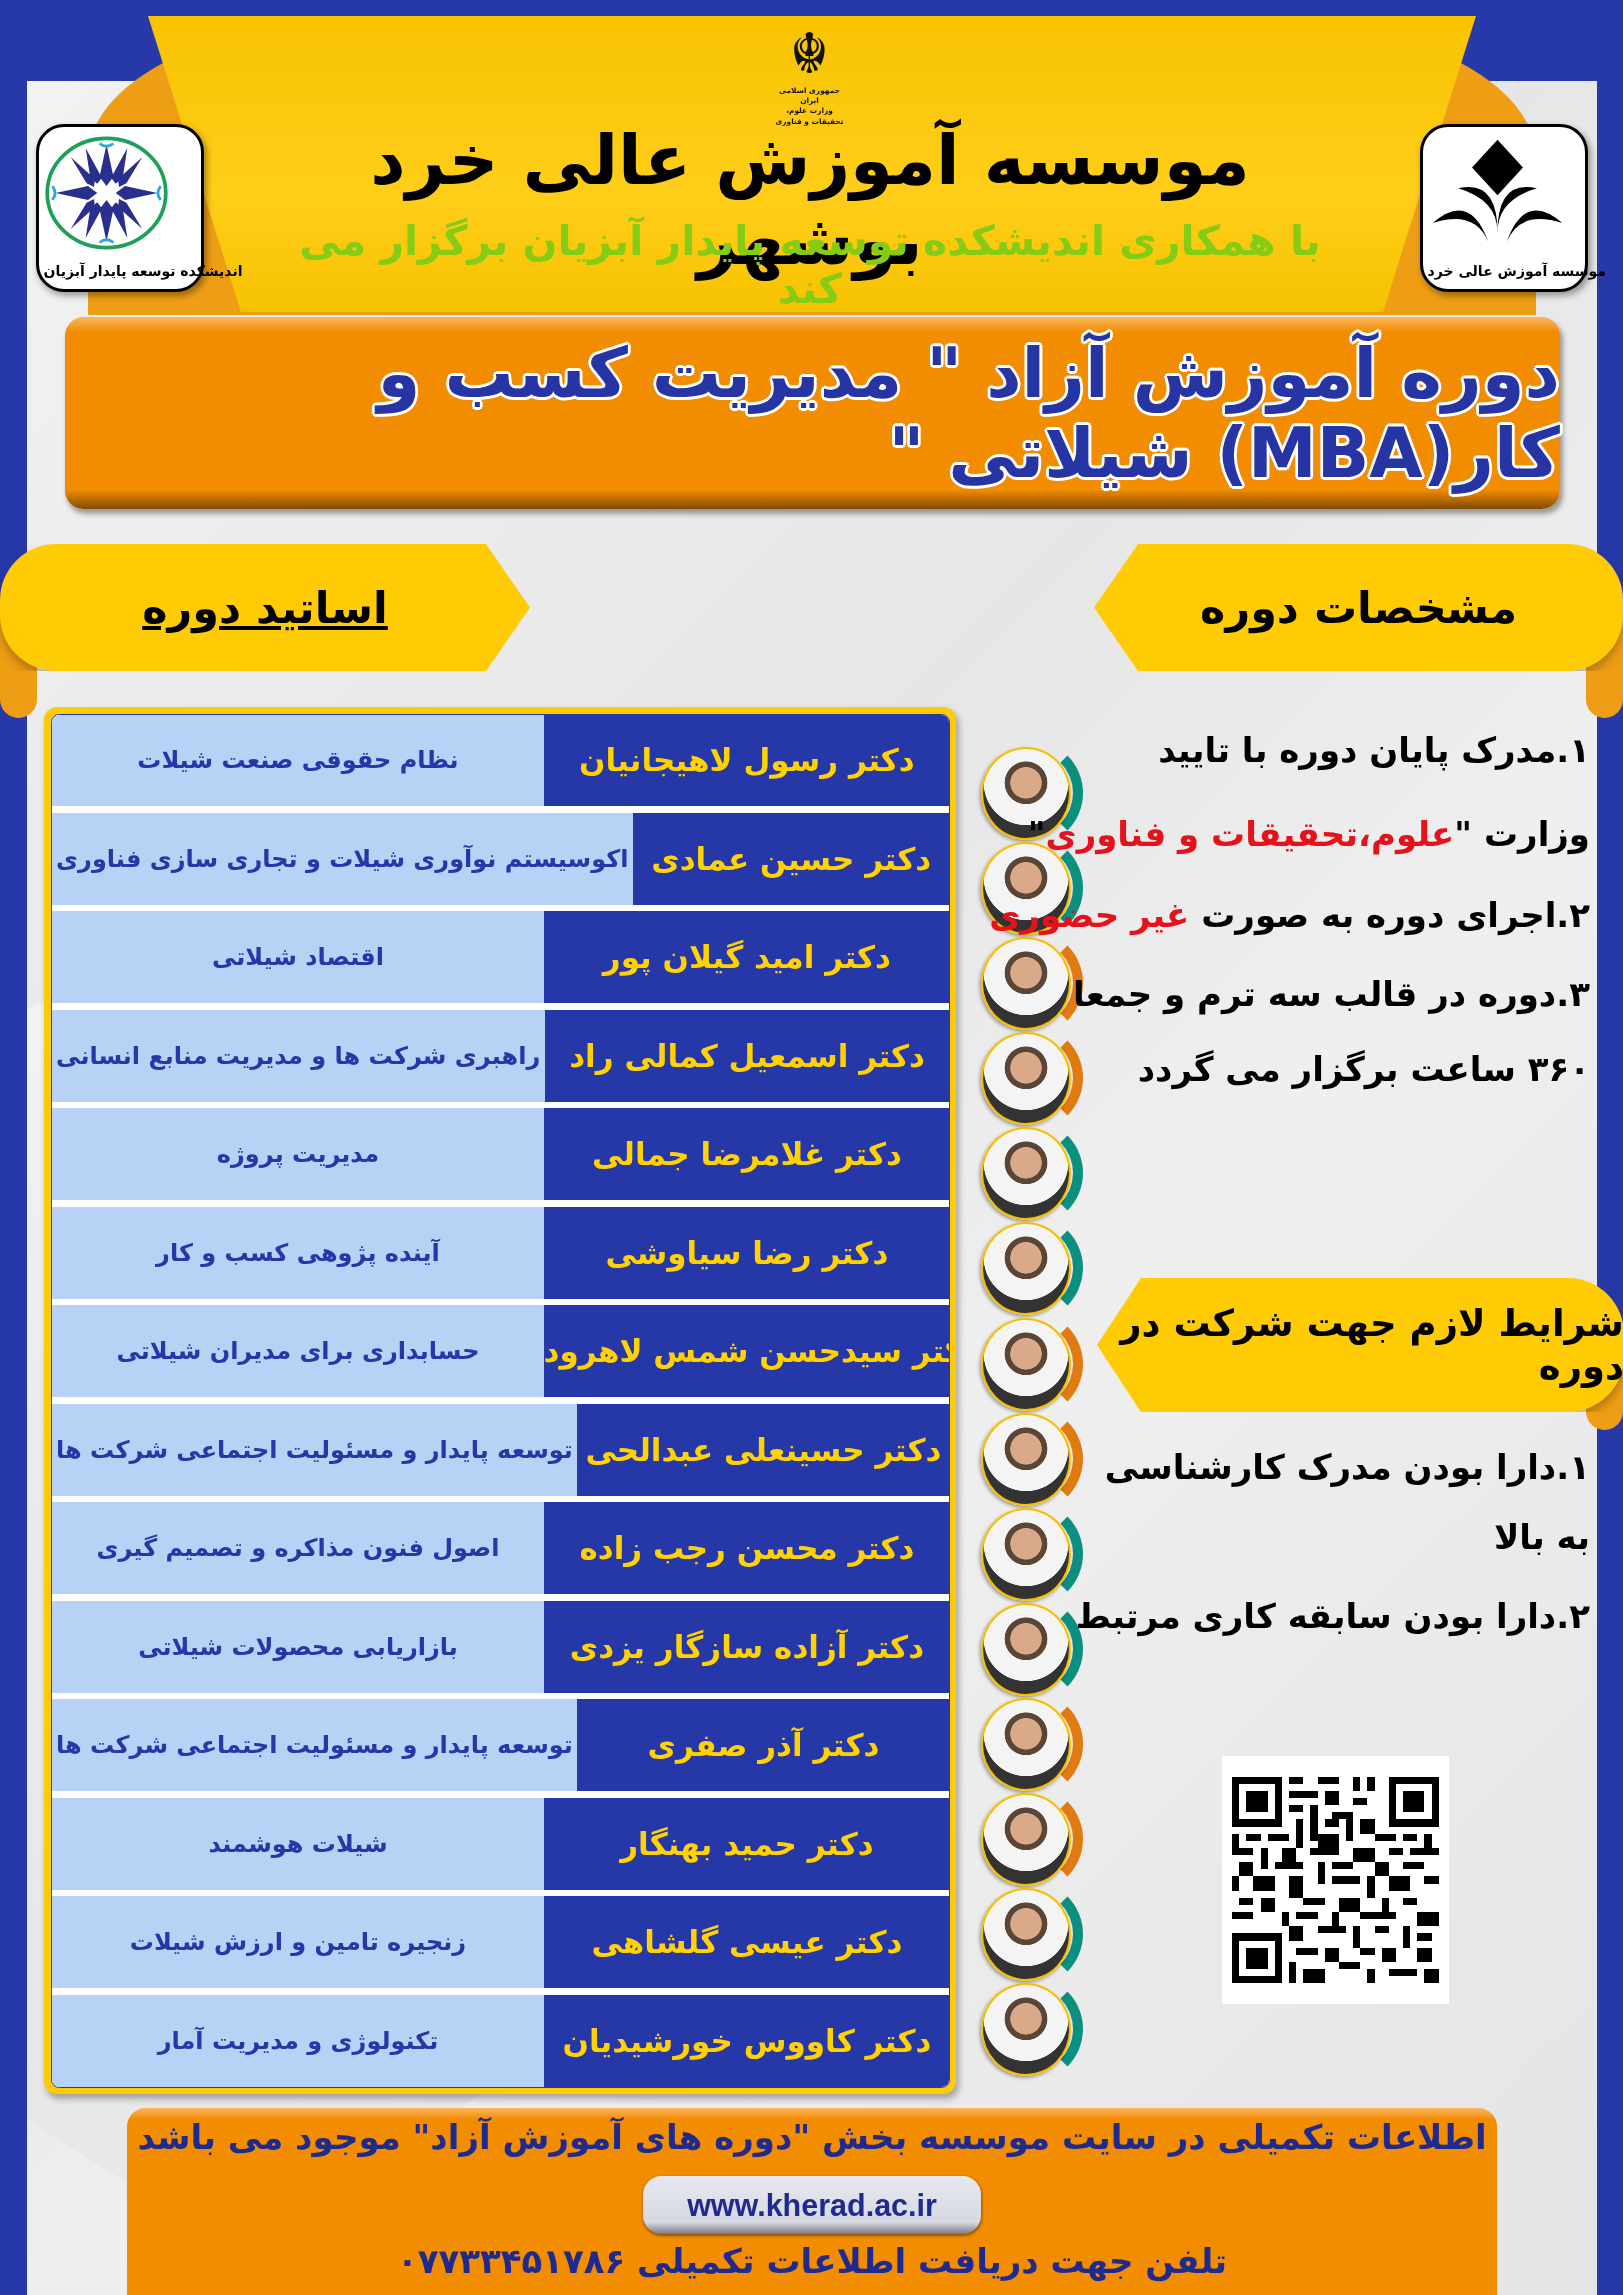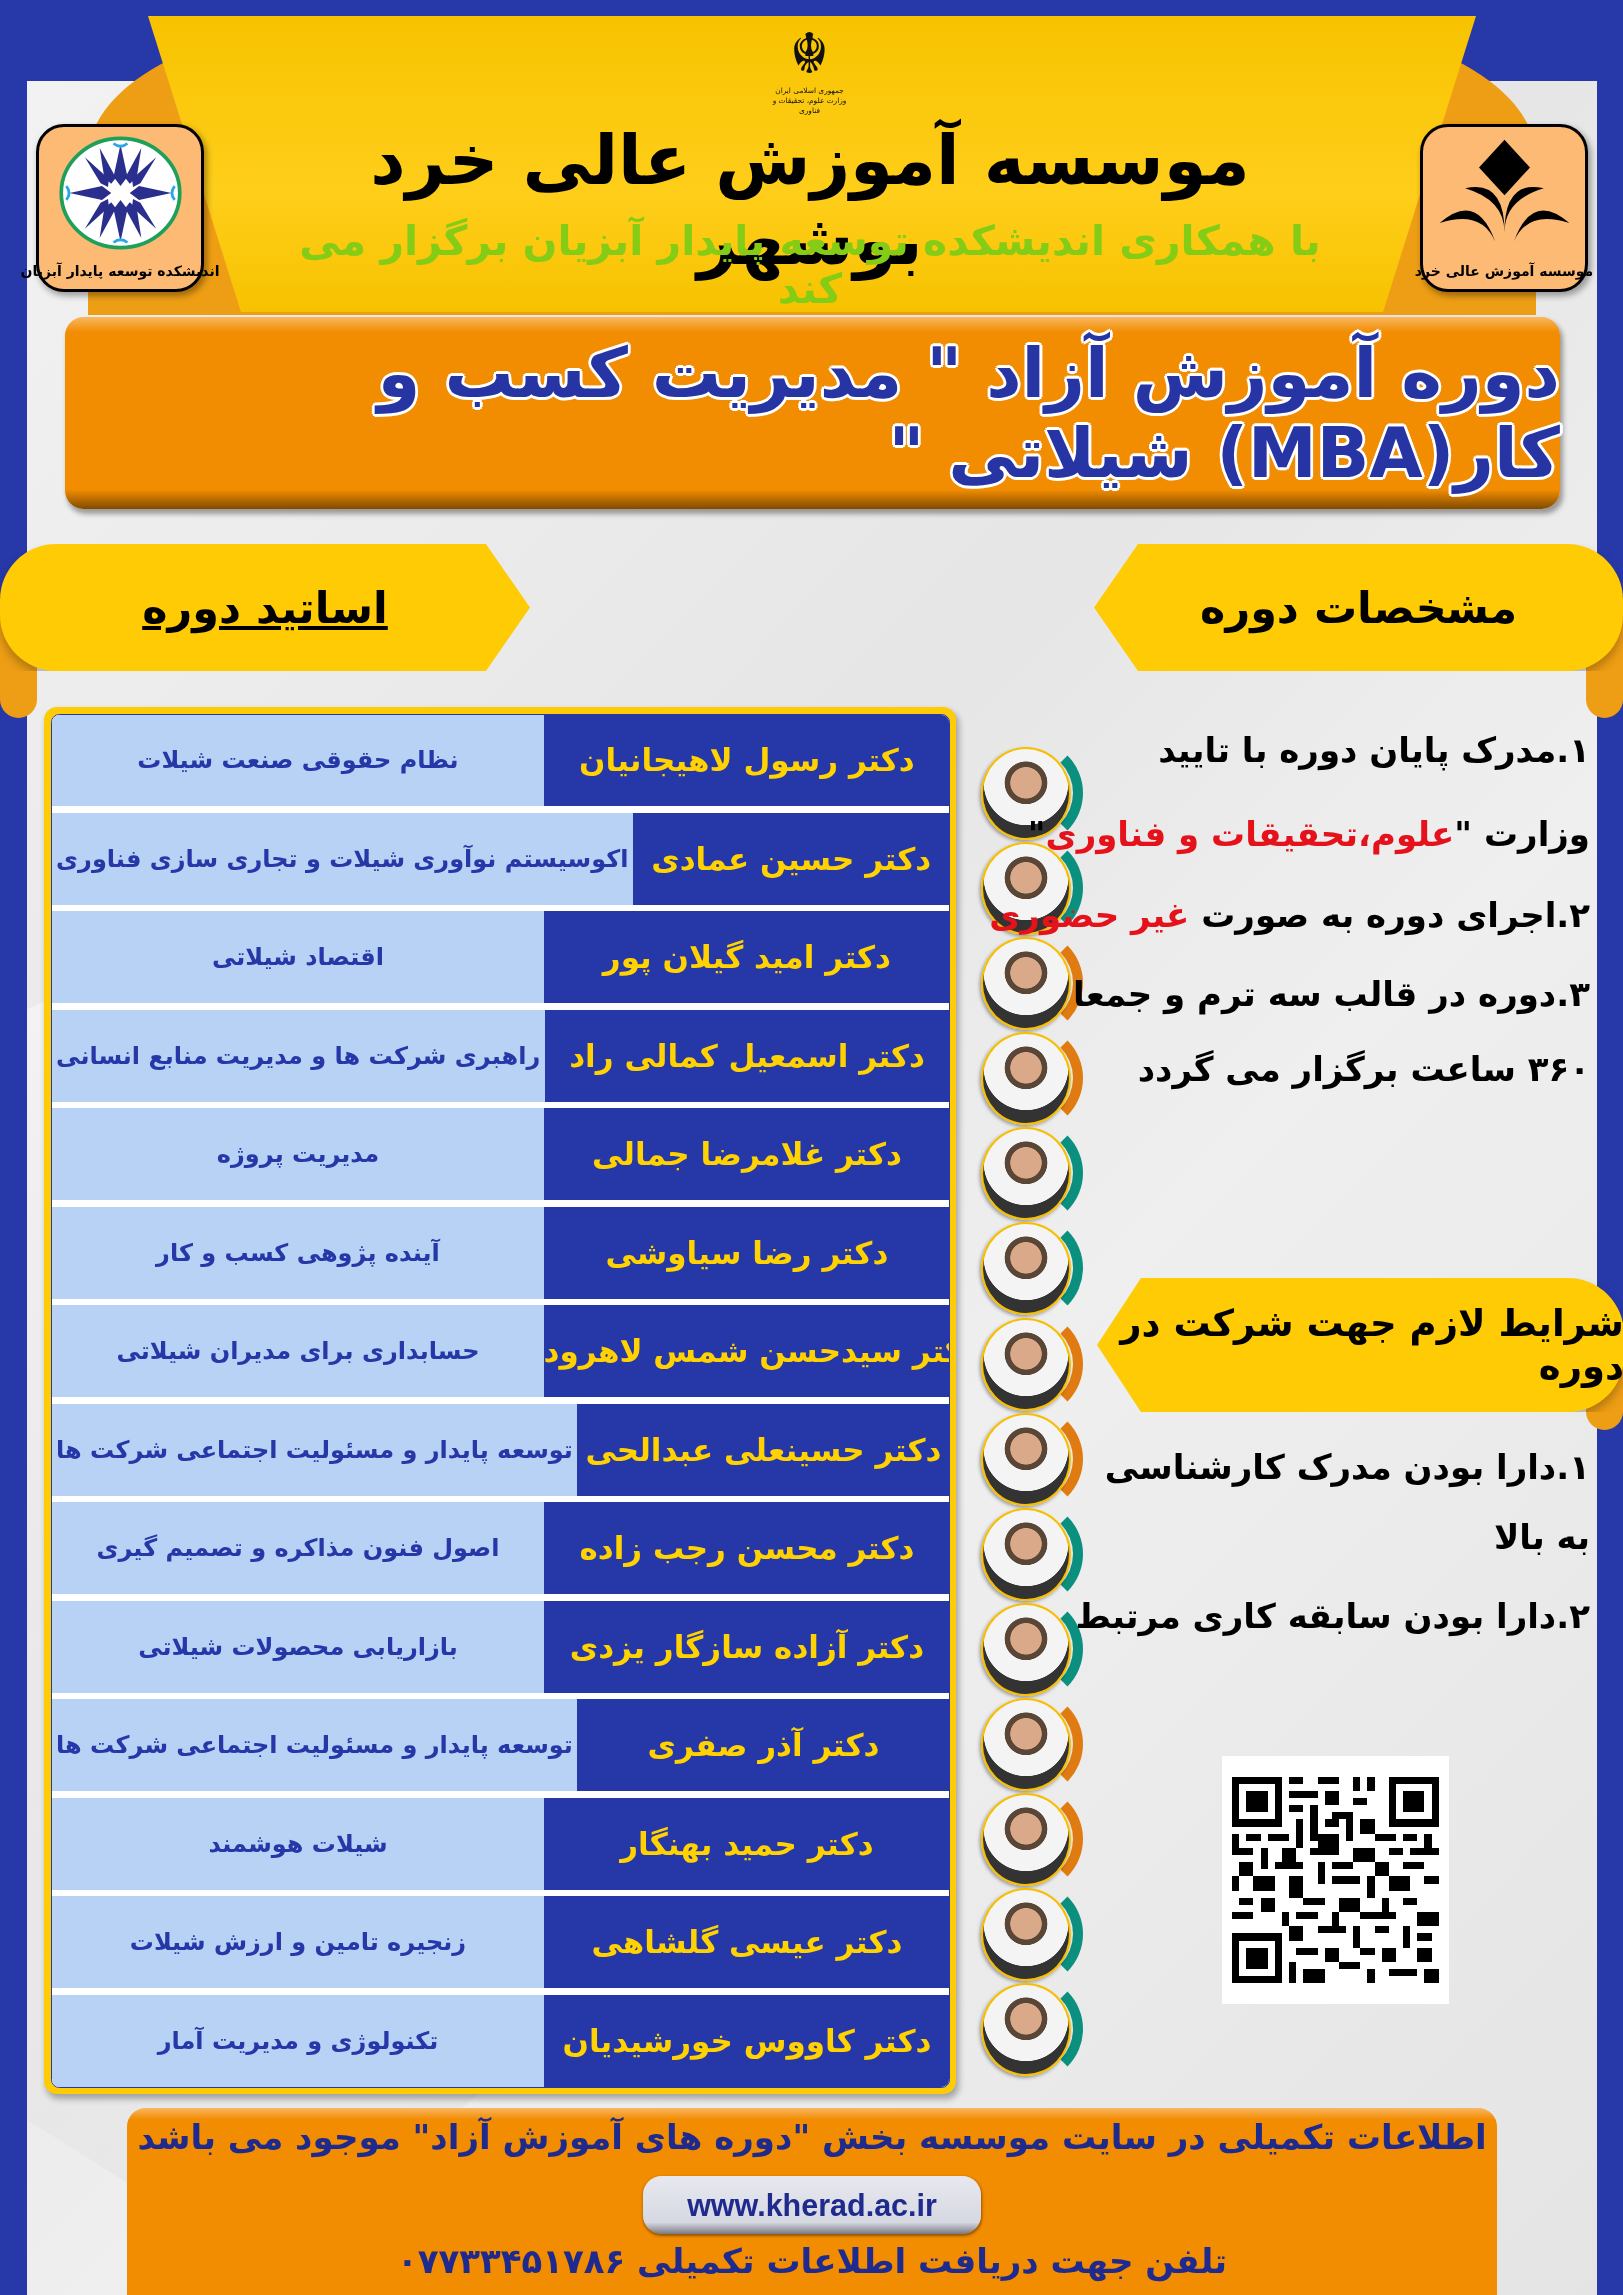--- a/index.html
+++ b/index.html
@@ -29,34 +29,34 @@
     background: linear-gradient(180deg, #F7C300 0%, #FFCE1A 60%, #F6C200 100%);
     border-radius: 0 0 65px 65px / 0 0 28px 28px;
     clip-path: polygon(0 0, 100% 0, 93% 100%, 7% 100%);
     border-bottom-left-radius: 93px;
   }
   .emblem {
     position: absolute; left: 770px; top: 21px; width: 79px; height: 102px;
     display: flex; flex-direction: column; align-items: center;
   }
   .emblem-glyph { font-size: 56px; line-height: 65px; color: #111; font-family: "DejaVu Serif", serif; }
-  .emblem-text { font-size: 7.4px; color: #111; line-height: 10.2px; text-align: center; font-weight: normal; }
+  .emblem-text { font-size: 7.4px; color: #111; line-height: 10.2px; text-align: center; font-weight: bold; }
   .title-main {
     position: absolute; left: 278px; top: 120px; width: 1064px; text-align: center;
     font-size: 69px; font-weight: bold; color: #000; font-family: "DejaVu Sans", sans-serif;
     letter-spacing: -0.9px;
   }
   .title-sub {
     position: absolute; left: 278px; top: 217px; width: 1064px; text-align: center;
     font-size: 41px; font-weight: bold; color: #84cc16;
   }
   .logo {
-    position: absolute; top: 124px; width: 168px; height: 168px; background: #fdba74;
+    position: absolute; top: 124px; width: 168px; height: 168px; background: #ffffff;
     border: 3.7px solid #000; border-radius: 28px; box-shadow: 2.8px 3.7px 6.5px rgba(0,0,0,0.35);
-    display: flex; flex-direction: column; align-items: center; justify-content: space-between; padding: 8.3px 4.6px 10.2px;
+    display: flex; flex-direction: column; align-items: flex-end; justify-content: space-between; padding: 8.3px 4.6px 10.2px;
   }
   .logo-left { left: 36px; }
   .logo-right { left: 1420px; }
   .logo-caption { font-size: 14px; font-weight: bold; color: #000; white-space: nowrap; }
   
   .course-title {
     position: absolute; left: 65px; top: 317px; width: 1495px; height: 192px;
     background: linear-gradient(180deg, #F9B760 0%, #F28C00 8%, #F28C00 90%, #804B00 100%);
     border-radius: 18.5px; box-shadow: 2.8px 4.6px 5.6px rgba(0,0,0,0.35);
     display: flex; align-items: center; justify-content: center;

